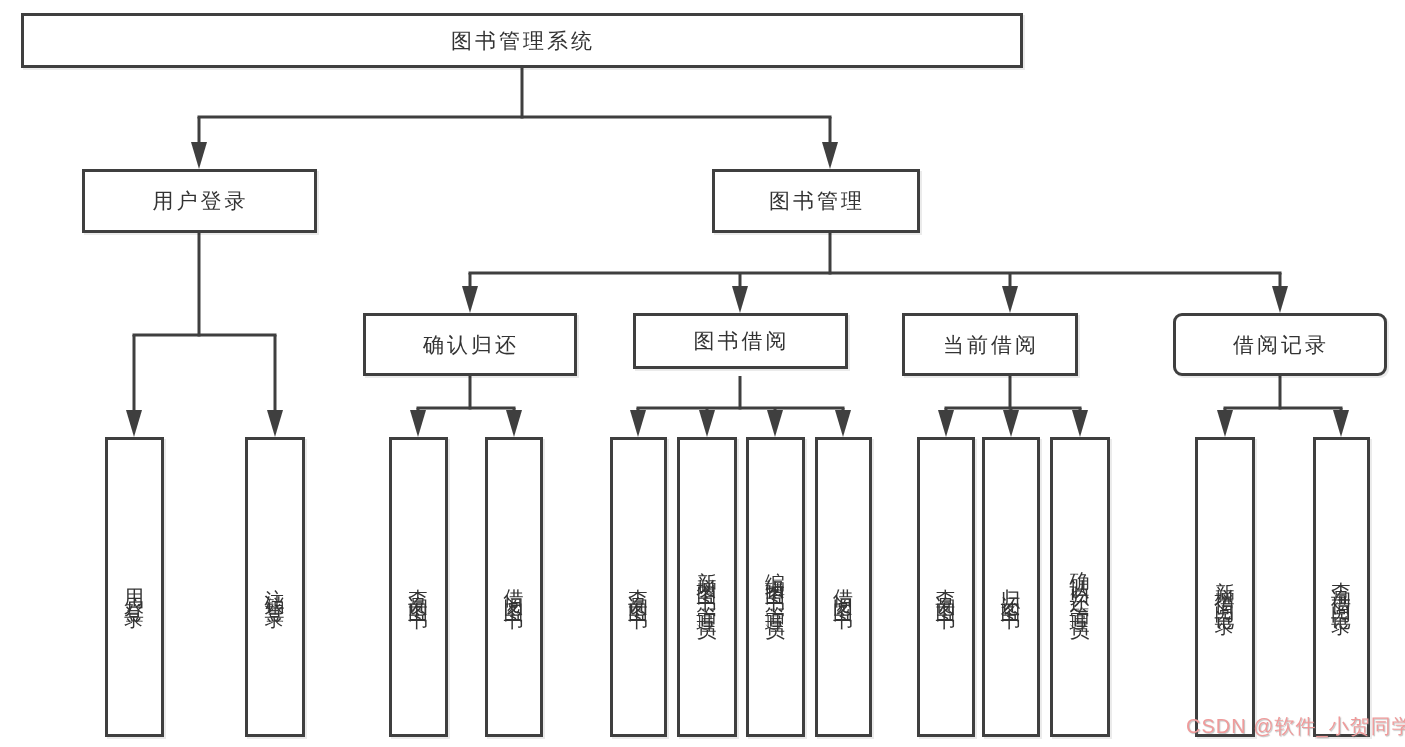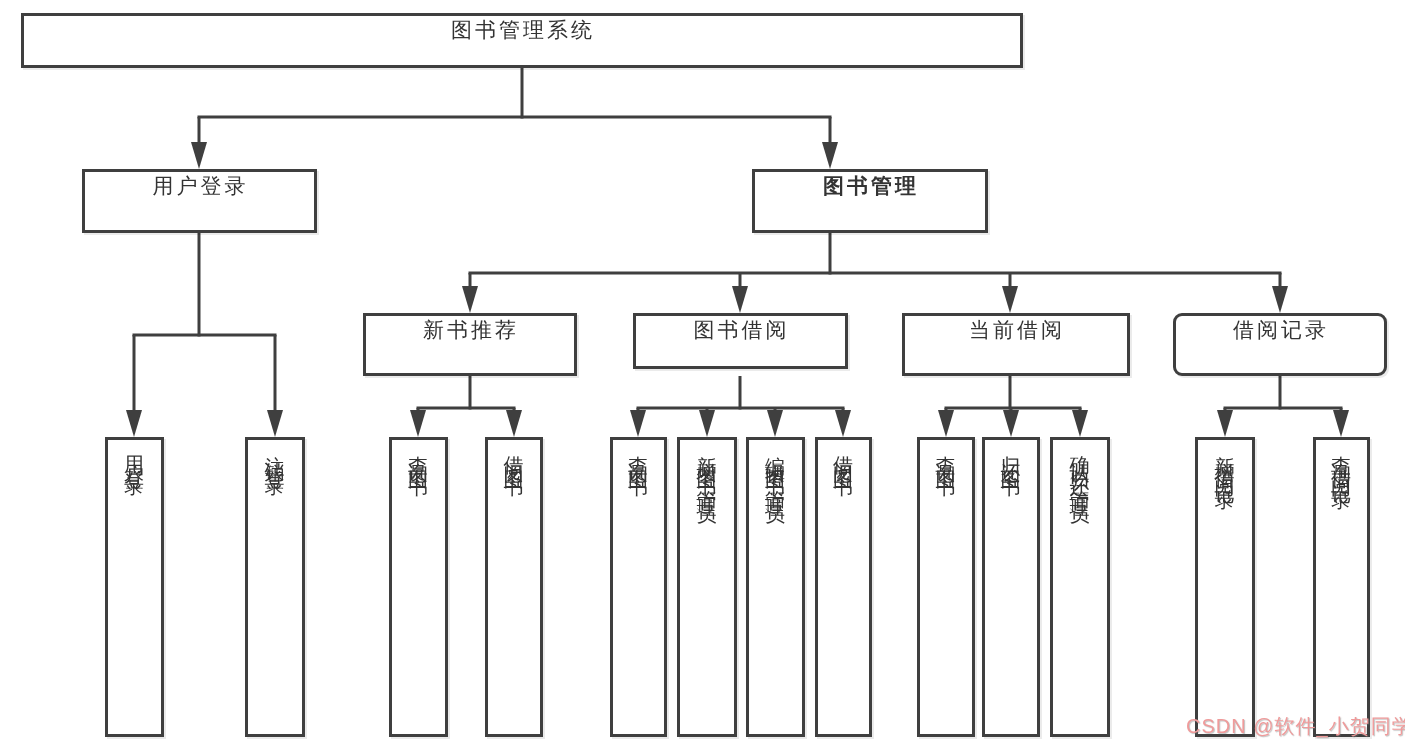--- a/index.html
+++ b/index.html
@@ -14,21 +14,21 @@
     background:var(--bg);
     font-family:"Liberation Sans","DejaVu Sans",sans-serif;
   }
   .stage{position:relative;width:1405px;height:747px;}
   .wires{position:absolute;left:0;top:0;z-index:0;}
   .cl{stroke:var(--line);stroke-width:3;fill:none;}
   .ah{fill:var(--line);stroke:none;}
   .node{
     position:absolute;box-sizing:border-box;
     border:3px solid var(--line);background:#fff;
-    display:flex;justify-content:center;
+    display:flex;align-items:center;justify-content:center;
     color:var(--text);z-index:1;
     box-shadow:2px 2px 0 rgba(0,0,0,0.08);
   }
   .h-node .lbl{
     font-size:21px;letter-spacing:3px;white-space:nowrap;
     transform:translateX(1px);
   }
   .leaf .lbl{
     writing-mode:vertical-rl;text-orientation:mixed;
     font-size:20px;letter-spacing:7px;line-height:1;
@@ -108,31 +108,31 @@
     <polygon class="ah" points="1333,410 1349,410 1341,437"></polygon>
   </svg>
 
   <div class="node h-node" style="left:21px;top:13px;width:1002px;height:55px;">
     <span class="lbl">图书管理系统</span>
   </div>
 
   <div class="node h-node" style="left:82px;top:169px;width:235px;height:64px;">
     <span class="lbl">用户登录</span>
   </div>
-  <div class="node h-node" style="left:752px;top:169px;width:236px;height:64px;font-weight:bold;">
+  <div class="node h-node" style="left:712px;top:169px;width:208px;height:64px;">
     <span class="lbl">图书管理</span>
   </div>
 
   <div class="node h-node" style="left:363px;top:313px;width:214px;height:63px;">
-    <span class="lbl">新书推荐</span>
+    <span class="lbl">确认归还</span>
   </div>
   <div class="node h-node" style="left:633px;top:313px;width:215px;height:56px;">
     <span class="lbl">图书借阅</span>
   </div>
-  <div class="node h-node" style="left:902px;top:313px;width:228px;height:63px;">
+  <div class="node h-node" style="left:902px;top:313px;width:176px;height:63px;">
     <span class="lbl">当前借阅</span>
   </div>
   <div class="node h-node" style="left:1173px;top:313px;width:214px;height:63px;border-radius:9px;">
     <span class="lbl">借阅记录</span>
   </div>
 
   <div class="node leaf" style="left:105px;top:437px;width:59px;height:300px;">
     <span class="lbl">用户登录</span>
   </div>
   <div class="node leaf" style="left:245px;top:437px;width:60px;height:300px;">

